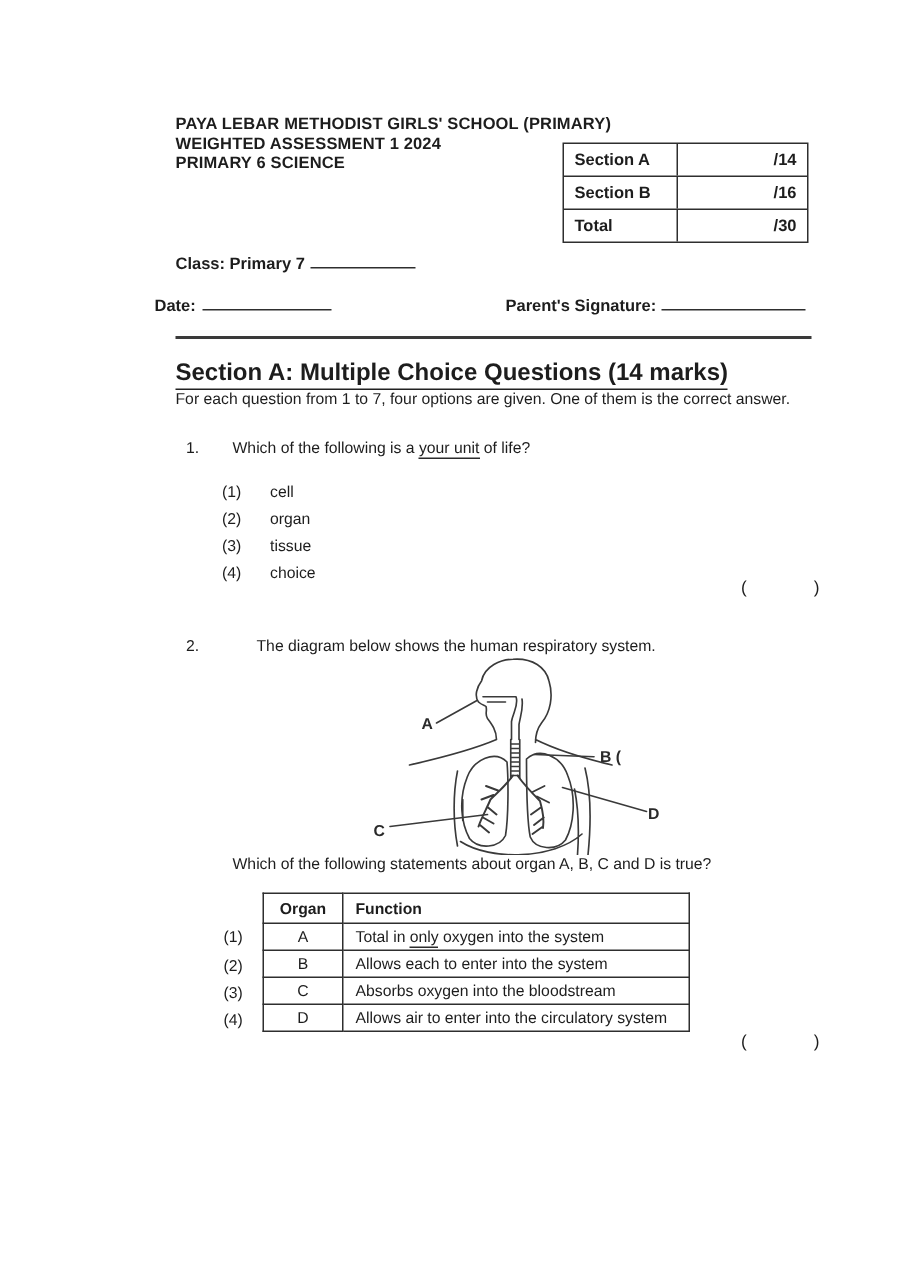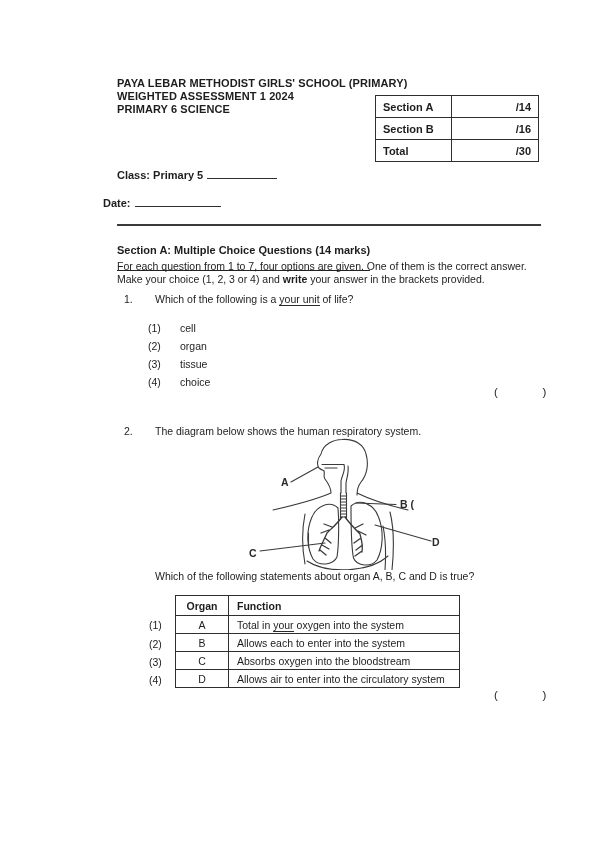--- a/index.html
+++ b/index.html
@@ -13,21 +13,21 @@
   .hdr-line{font-size:11px;font-weight:bold;line-height:13px;letter-spacing:0.1px;}
   .fill-line{display:inline-block;border-bottom:1.2px solid #2e2e2e;height:11px;vertical-align:baseline;}
   .row-line{font-size:11px;line-height:14px;white-space:nowrap;}
   
   .score-table{left:375px;top:95px;width:162px;border:1.6px solid #2e2e2e;}
   .sc-row{display:flex;height:21px;align-items:center;border-bottom:1.2px solid #2e2e2e;}
   .sc-row:last-child{border-bottom:none;}
   .sc-label{width:68px;padding-left:7px;font-size:11px;font-weight:bold;border-right:1.2px solid #2e2e2e;align-self:stretch;display:flex;align-items:center;}
   .sc-val{flex:1;text-align:right;padding-right:7px;font-size:11px;font-weight:bold;}
   .divider{left:117px;top:224px;width:424px;height:2px;background:#3a3a3a;}
-  .sec-head{font-size:11px;font-weight:bold;border-bottom:1.5px solid #222;padding-bottom:14px;}
+  .sec-head{font-size:16px;font-weight:bold;border-bottom:1.5px solid #222;padding-bottom:2px;}
   .body-txt{font-size:10.5px;line-height:13px;}
   .q-num{font-size:10.5px;}
   .opt-row{display:flex;font-size:10.5px;}
   .opt-num{width:32px;}
   .u{border-bottom:1px solid #2a2a2a;padding-bottom:0px;}
   
   .q2-table{left:175px;top:595px;width:285px;border-collapse:collapse;font-size:10.5px;color:#1d1d1d;}
   .q2-table td,.q2-table th{border:1.2px solid #2e2e2e;padding:0 0;}
   .q2-table th{height:19px;text-align:left;}
   .q2-table td{height:17px;}
@@ -60,33 +60,35 @@
       <div class="sc-val">/16</div>
     </div>
     <div class="sc-row">
       <div class="sc-label">Total</div>
       <div class="sc-val">/30</div>
     </div>
   </div>
 
 
   <div class="abs row-line" style="left:117px;top:167px;">
-    <span class="b">Class: Primary 5</span><span class="fill-line" style="width:70px;margin-left:4px;"></span>
+    <span class="b">Class: Primary 7</span><span class="fill-line" style="width:70px;margin-left:4px;"></span>
   </div>
 
   <div class="abs row-line" style="left:103px;top:195px;">
     <span class="b">Date:</span><span class="fill-line" style="width:86px;margin-left:4px;"></span>
+  </div>
+  <div class="abs row-line" style="left:337px;top:195px;">
+    <span class="b">Parent's Signature:</span><span class="fill-line" style="width:96px;margin-left:4px;"></span>
   </div>
 
   <div class="abs divider"></div>
 
   <div class="abs" style="left:117px;top:240px;">
     <span class="sec-head">Section A: Multiple Choice Questions (14 marks)</span>
     <div class="body-txt" style="margin-top:2px;">For each question from 1 to 7, four options are given. One of them is the correct answer.</div>
-    <div class="body-txt"><span>Make your choice (1, 2, 3 or 4) and </span><span class="b">write</span><span> your answer in the brackets provided.</span></div>
   </div>
 
   <div class="abs q-num" style="left:124px;top:293px;">1.</div>
   <div class="abs body-txt" style="left:155px;top:293px;"><span>Which of the following is a </span><span class="u">your unit</span><span> of life?</span></div>
 
   <div class="abs opt-row" style="left:148px;top:322px;">
     <span class="opt-num">(1)</span>
       <span>cell</span>
   </div>
   <div class="abs opt-row" style="left:148px;top:340px;">
@@ -98,21 +100,21 @@
       <span>tissue</span>
   </div>
   <div class="abs opt-row" style="left:148px;top:376px;">
     <span class="opt-num">(4)</span>
       <span>choice</span>
   </div>
 
   <div class="abs answer-brackets" style="left:494px;top:386px;">(              )</div>
 
   <div class="abs q-num" style="left:124px;top:425px;">2.</div>
-  <div class="abs body-txt" style="left:155px;top:425px;">The diagram below shows the human respiratory system.</div>
+  <div class="abs body-txt" style="left:171px;top:425px;">The diagram below shows the human respiratory system.</div>
 
   <svg class="abs" style="left:245px;top:437px;" width="205" height="133" viewBox="0 0 205 133">
     <g fill="none" stroke="#3a3a3a" stroke-width="1.1" stroke-linecap="round" stroke-linejoin="round">
 
       <path d="M74,31 C71,27 73,21 76,17 C78,7 89,2.5 97,2.5 C110,1.5 119,8 121,17 C124,27 122,38 116,45 C113,49 112,53 112,58
            M112,56 C124,62 142,68 163,73
            M74,31 C76,33 79,33.5 79,34 C80,37 78,39 80,42 C83,46 86,50 86,56
            M86,56 C72,62 50,68 28,73"></path>
 
       <path d="M77,27.5 L99,27.5 M80,31 L92,31
@@ -157,21 +159,21 @@
   <table class="abs q2-table">
     <thead>
       <tr>
         <th class="col-organ">Organ</th>
         <th class="col-func">Function</th>
       </tr>
     </thead>
     <tbody>
       <tr>
         <td class="col-organ">A</td>
-        <td class="col-func"><span>Total in </span><span class="u">your</span><span> oxygen into the system</span></td>
+        <td class="col-func"><span>Total in </span><span class="u">only</span><span> oxygen into the system</span></td>
       </tr>
       <tr>
         <td class="col-organ">B</td>
         <td class="col-func"><span>Allows each to enter into the system</span><span class="u"></span><span></span></td>
       </tr>
       <tr>
         <td class="col-organ">C</td>
         <td class="col-func"><span>Absorbs oxygen into the bloodstream</span><span class="u"></span><span></span></td>
       </tr>
       <tr>

